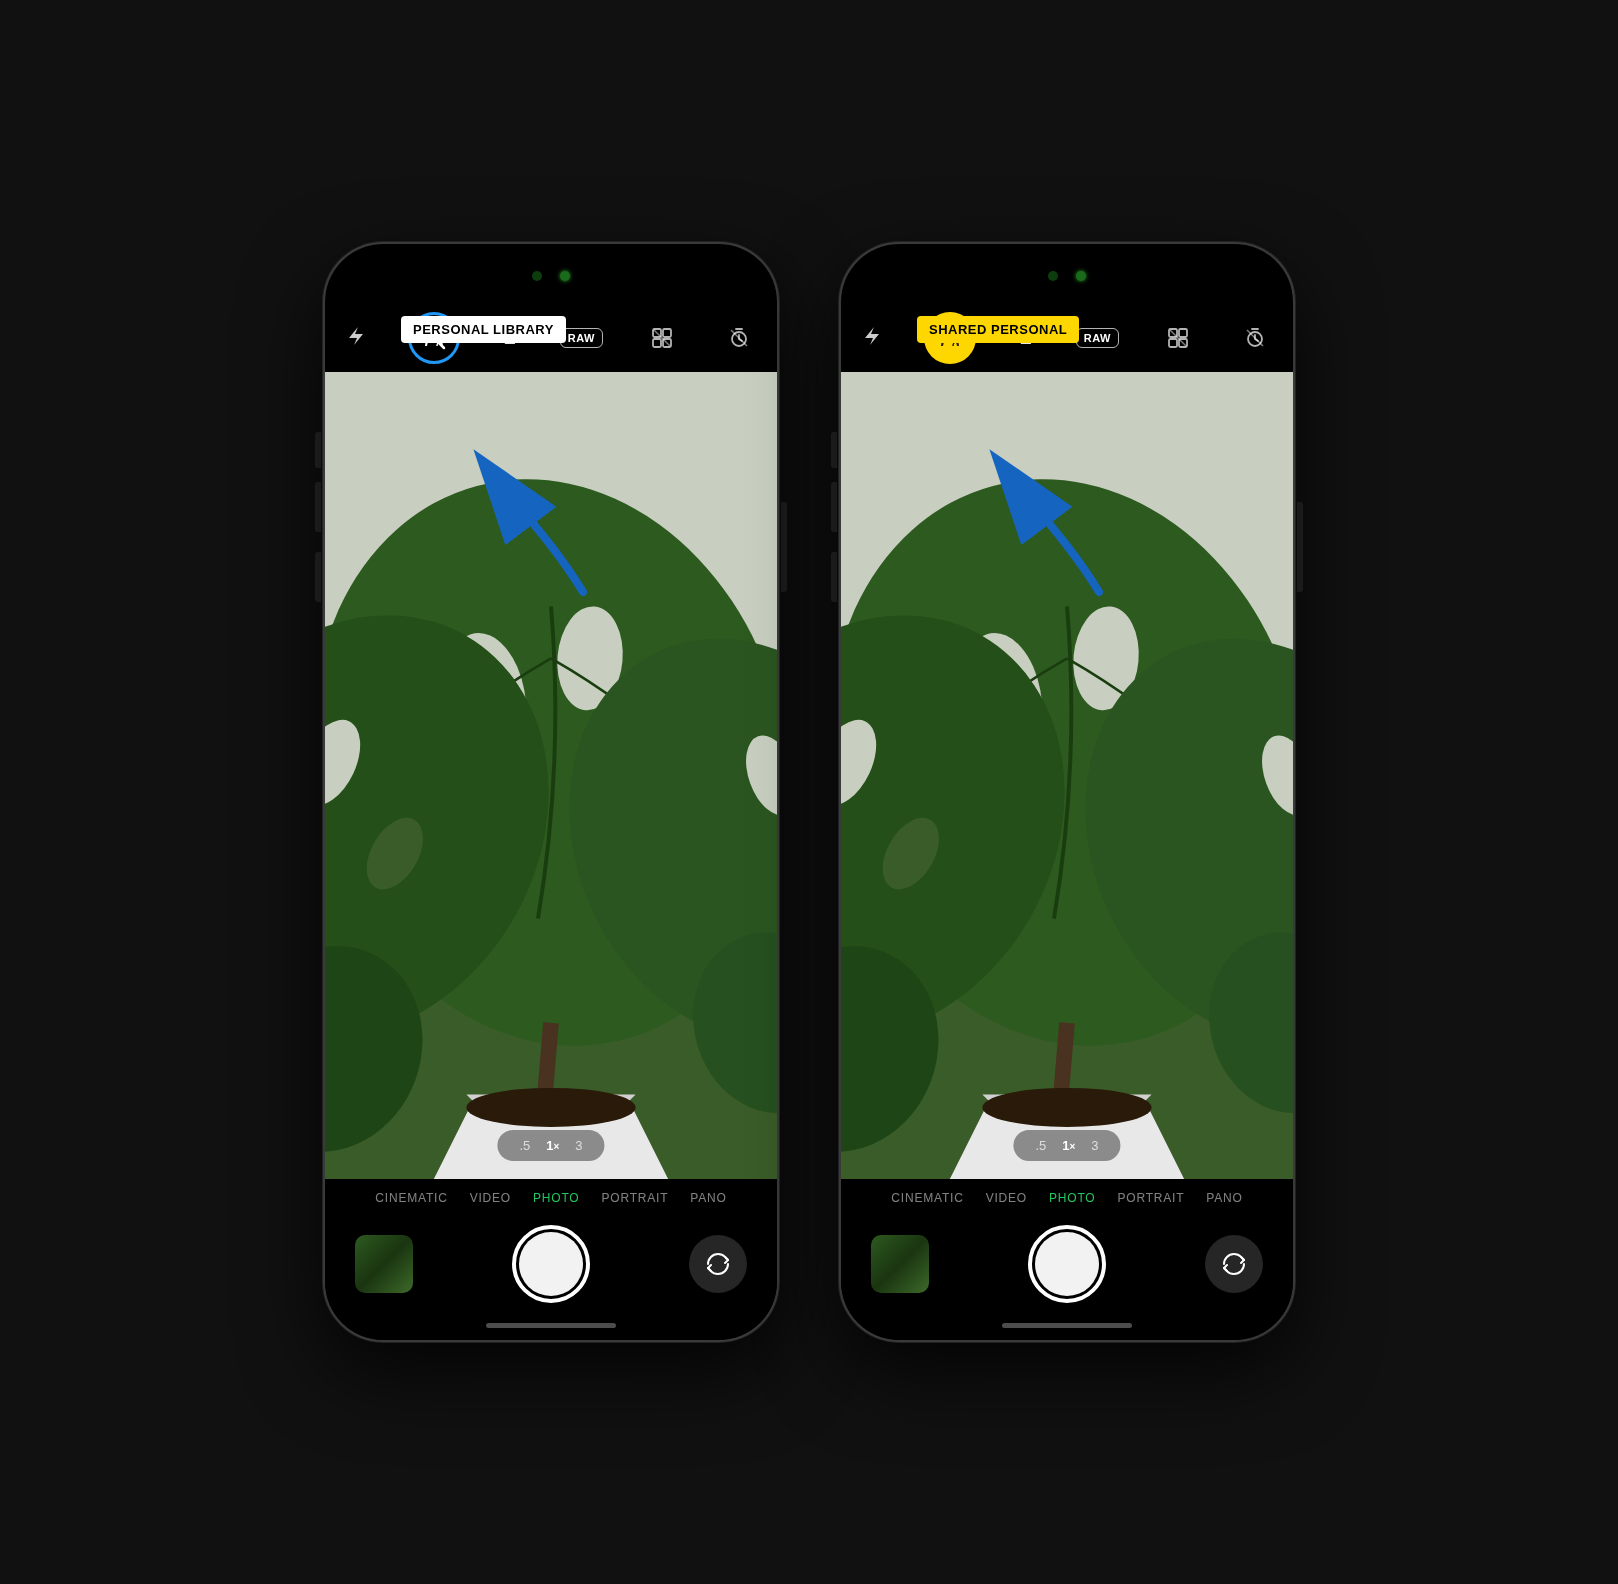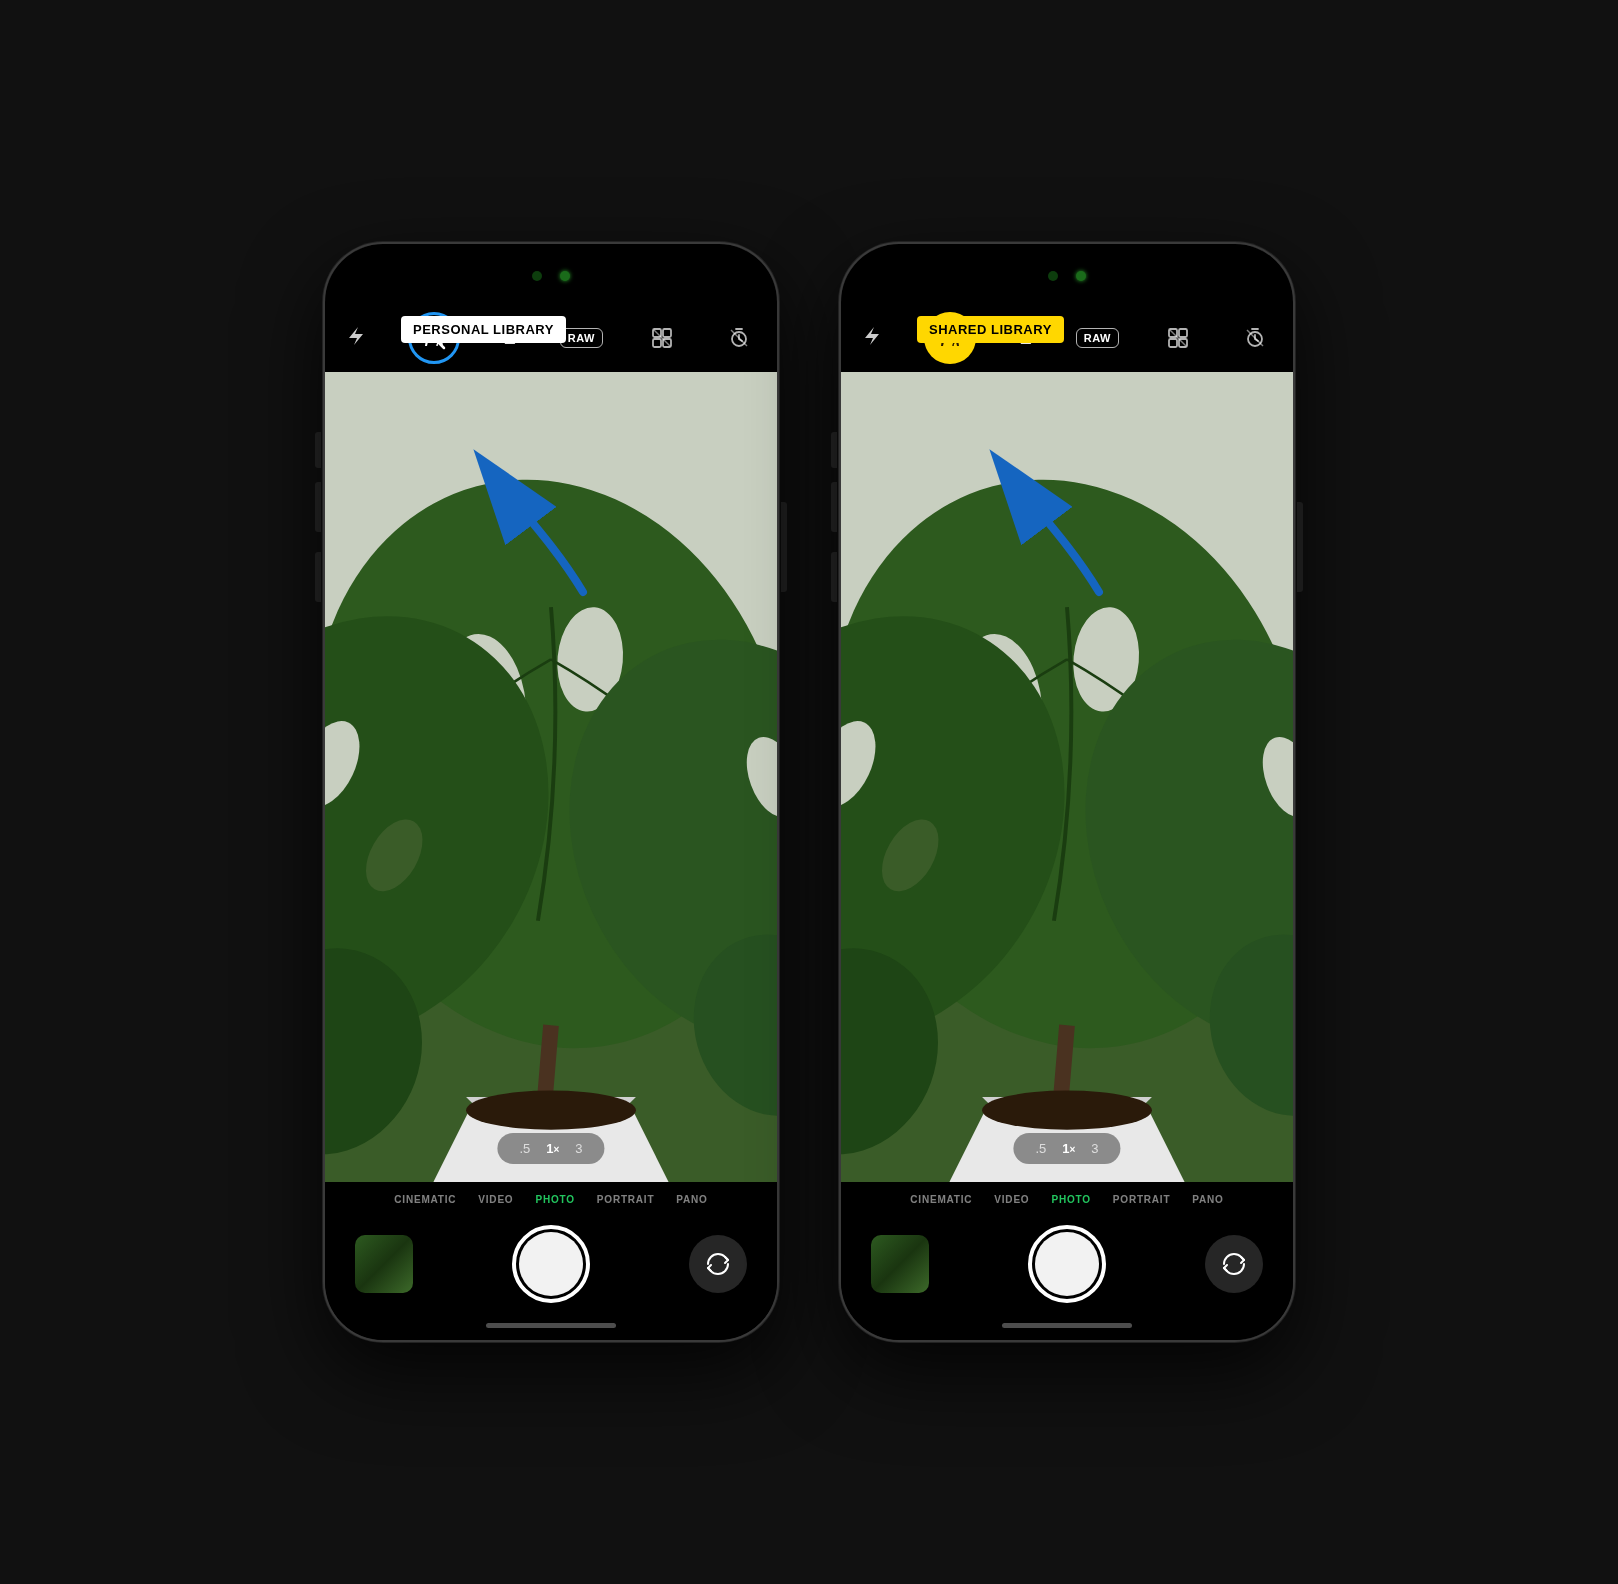--- a/index.html
+++ b/index.html
@@ -244,22 +244,22 @@
     .camera-modes {
       background: #000;
       padding: 12px 0 8px;
       display: flex;
       align-items: center;
       justify-content: center;
       gap: 22px;
     }
 
     .mode-item {
-      font-size: 10px;
-      font-weight: 700;
+      font-size: 12px;
+      font-weight: 400;
       color: rgba(255,255,255,0.5);
       letter-spacing: 0.8px;
       text-transform: uppercase;
     }
 
     .mode-item.active {
       color: #22c55e;
     }
 
     
@@ -565,21 +565,21 @@
         <div class="icon-btn">
           <svg width="22" height="22" viewBox="0 0 22 22" fill="none">
             <circle cx="11" cy="12" r="7" stroke="white" stroke-width="1.8" fill="none" opacity="0.7"></circle>
             <path d="M11 8v4l3 2" stroke="white" stroke-width="1.8" stroke-linecap="round" opacity="0.7"></path>
             <path d="M8 2h6" stroke="white" stroke-width="1.8" stroke-linecap="round" opacity="0.7"></path>
             <line x1="3" y1="3" x2="19" y2="19" stroke="white" stroke-width="1.5" opacity="0.5"></line>
           </svg>
         </div>
       </div>
 
-      <div class="library-label shared-lbl" style="top:72px; left:76px;">SHARED LIBRARY</div>
+      <div class="library-label shared-lbl" style="top:72px; left:76px;">SHARED PERSONAL</div>
 
       <div class="viewfinder">
         <div class="plant-scene">
 
           <svg class="plant-svg" viewBox="0 0 500 620" preserveAspectRatio="xMidYMid slice">
             <rect width="500" height="620" fill="#c8cfc0"></rect>
             <rect y="300" width="500" height="320" fill="#3a5c28"></rect>
 
             <ellipse cx="250" cy="300" rx="180" ry="220" fill="#2d5a1e" transform="rotate(-15, 250, 300)"></ellipse>
             <ellipse cx="200" cy="250" rx="30" ry="50" fill="#c8cfc0" transform="rotate(-10, 200, 250)"></ellipse>

